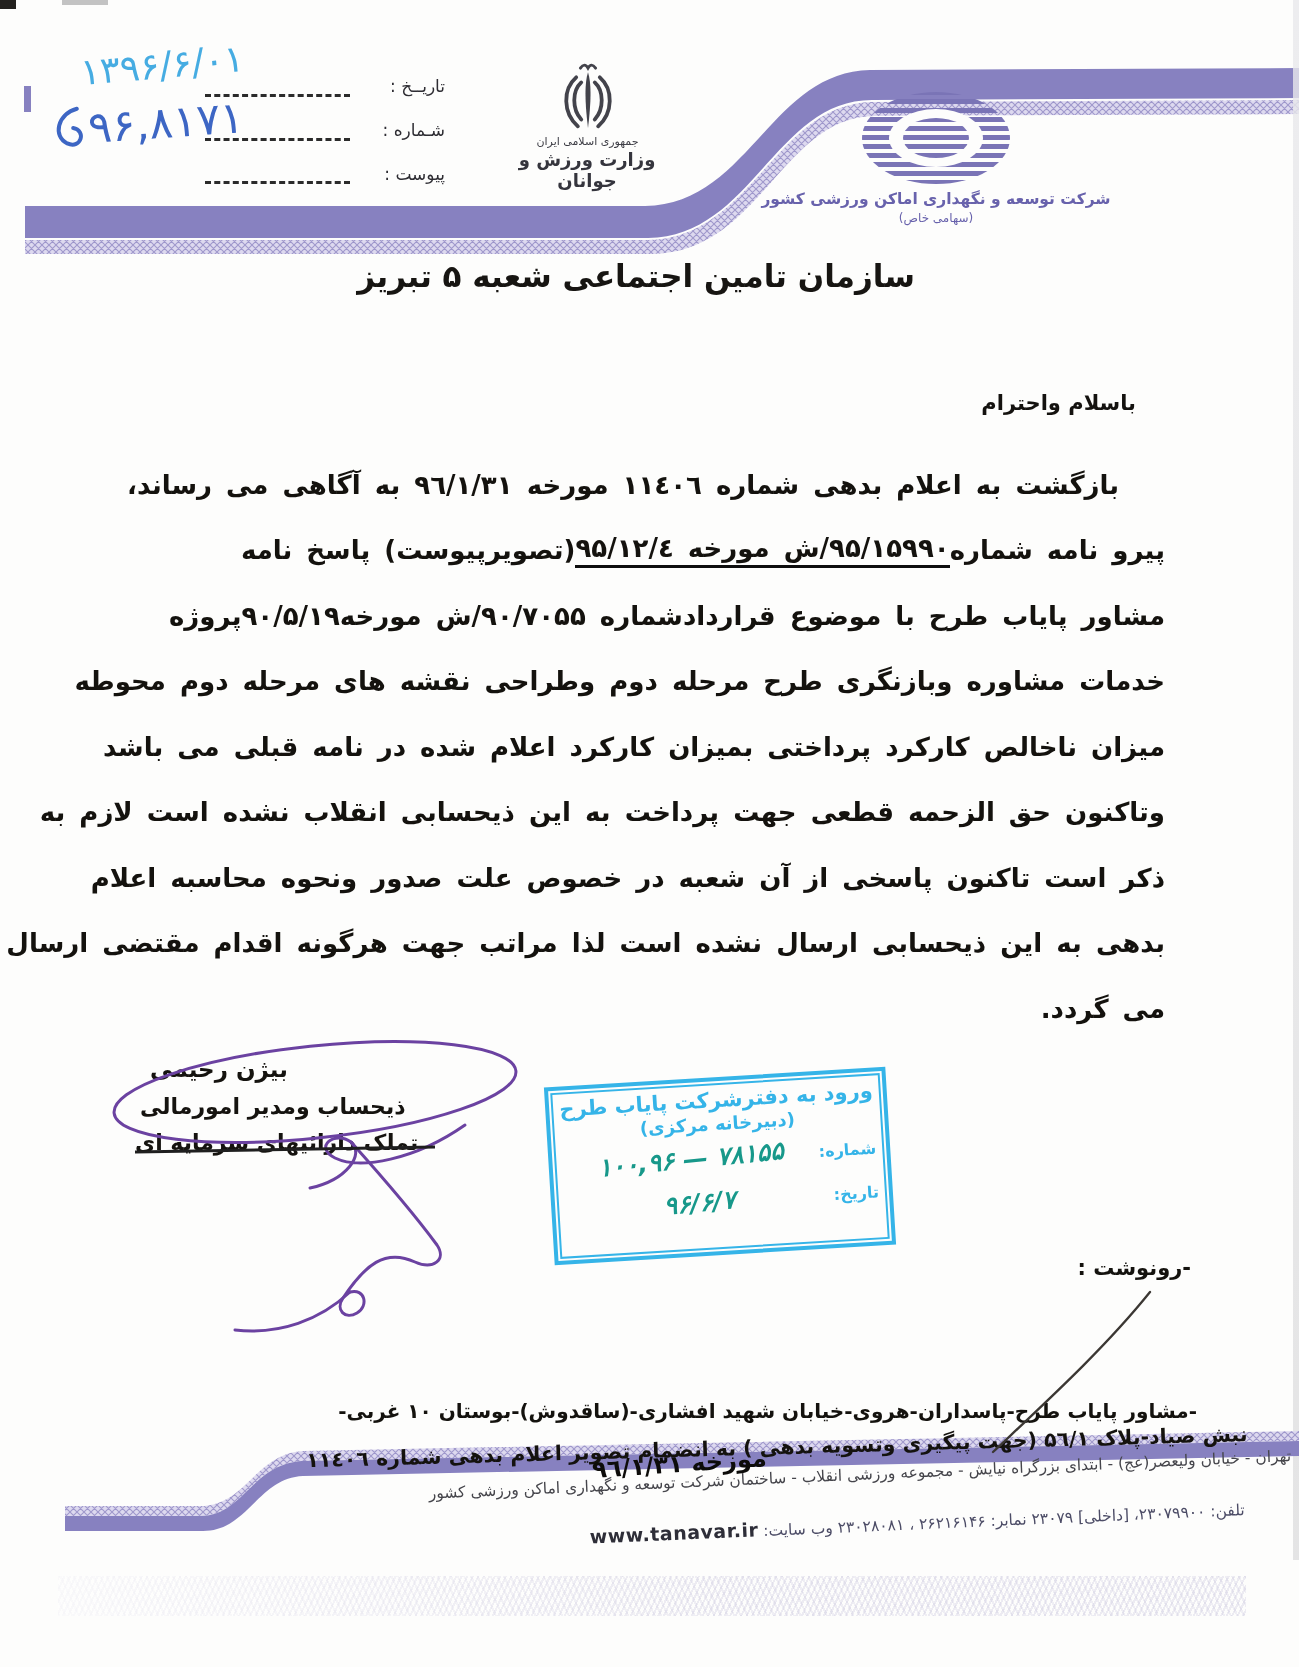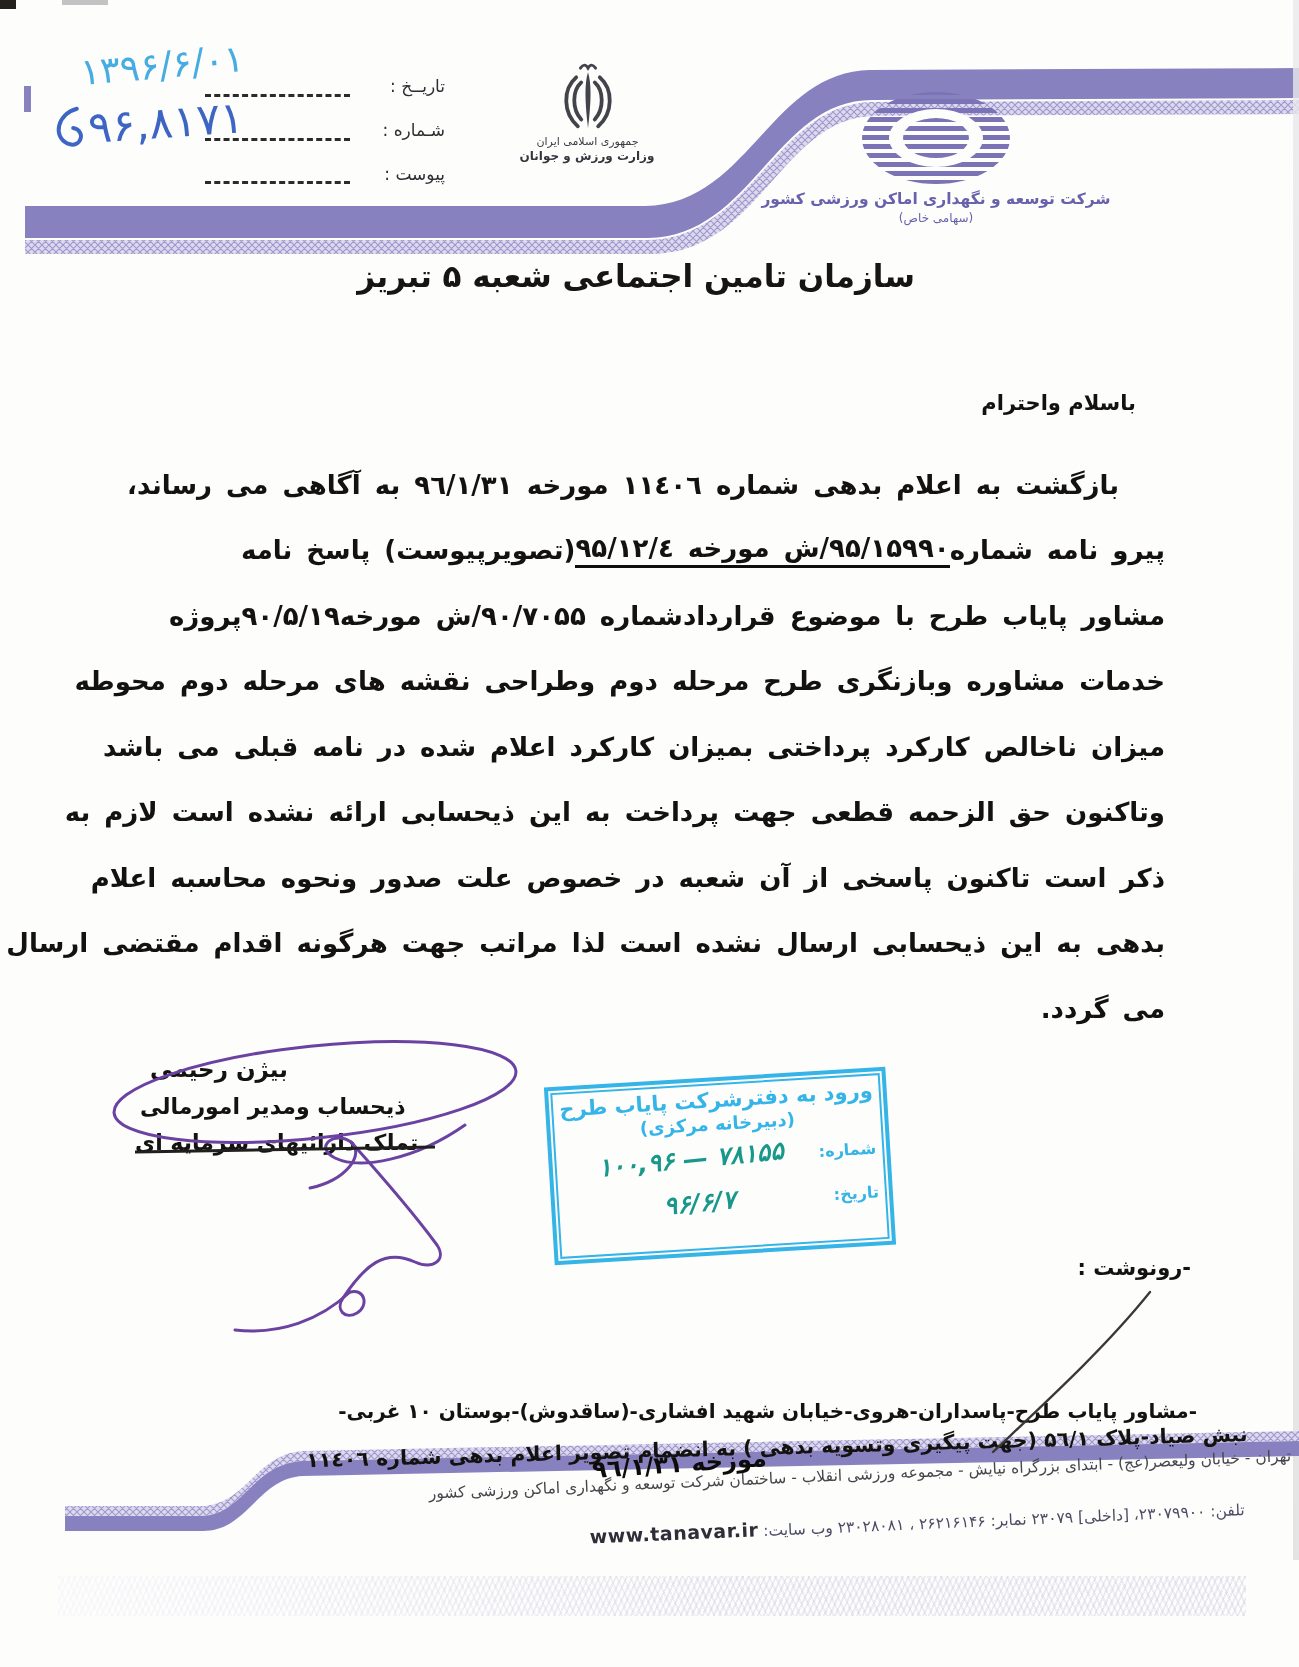--- a/index.html
+++ b/index.html
@@ -15,21 +15,21 @@
   .hw-date{position:absolute;left:80px;top:44px;font-size:37px;letter-spacing:3px;direction:ltr;
            color:var(--handwriting-light-blue,#46ace2);transform:rotate(-5deg);}
   .hw-number{position:absolute;left:46px;top:96px;direction:ltr;display:flex;align-items:center;
              color:var(--handwriting-blue,#3d66c4);transform:rotate(-4deg);}
   .hw-number .digits{font-size:44px;letter-spacing:2px;}
 
   
   .emblem-country{position:absolute;left:505px;top:135px;width:165px;text-align:center;
                   font-size:11px;color:#3c3c44;direction:rtl;}
   .emblem-ministry{position:absolute;left:487px;top:149px;width:200px;text-align:center;
-                   font-size:12px;font-weight:bold;color:#35353d;direction:rtl;}
+                   font-size:18px;font-weight:bold;color:#35353d;direction:rtl;}
 
   
   .company-name{position:absolute;left:760px;top:190px;width:352px;text-align:center;
                 font-size:15.5px;font-weight:bold;color:var(--caption-purple,#6862ac);direction:rtl;}
   .company-type{position:absolute;left:880px;top:211px;width:112px;text-align:center;
                 font-size:12px;color:var(--caption-purple,#6862ac);direction:rtl;}
 
   
   .title{position:absolute;left:465px;top:258px;width:450px;text-align:center;font-size:31px;
          font-weight:bold;color:#171512;direction:rtl;white-space:nowrap;}
@@ -158,21 +158,21 @@
   <div class="body-block">
     <div class="bline indent">بازگشت به اعلام بدهی شماره ۱۱٤۰٦ مورخه ۹٦/۱/۳۱ به آگاهی می رساند،</div>
     <div class="bline">
       <span>پیرو نامه شماره </span>
       <span class="uline">۹۵/۱۵۹۹۰/ش مورخه ۹۵/۱۲/٤</span>
       <span> (تصویرپیوست) پاسخ نامه</span>
     </div>
     <div class="bline">مشاور پایاب طرح با موضوع قراردادشماره ۹۰/۷۰۵۵/ش مورخه۹۰/۵/۱۹پروژه</div>
     <div class="bline">خدمات مشاوره وبازنگری طرح مرحله دوم وطراحی نقشه های مرحله دوم محوطه</div>
     <div class="bline">میزان ناخالص کارکرد پرداختی بمیزان کارکرد اعلام شده در نامه قبلی می باشد</div>
-    <div class="bline">وتاکنون حق الزحمه قطعی جهت پرداخت به این ذیحسابی ارائه نشده است لازم به</div>
+    <div class="bline">وتاکنون حق الزحمه قطعی جهت پرداخت به این ذیحسابی انقلاب نشده است لازم به</div>
     <div class="bline">ذکر است تاکنون پاسخی از آن شعبه در خصوص علت صدور ونحوه محاسبه اعلام</div>
     <div class="bline">بدهی به این ذیحسابی ارسال نشده است لذا مراتب جهت هرگونه اقدام مقتضی ارسال</div>
     <div class="bline">می گردد.</div>
   </div>
 
   <div class="sig sig-name">بیژن رحیمی</div>
   <div class="sig sig-role1">ذیحساب ومدیر امورمالی</div>
   <div class="sig sig-role2">تملک دارائیهای سرمایه ای</div>
 
   <svg class="abs" style="left:85px;top:1030px;z-index:3;" width="440" height="330" viewBox="0 0 440 330">

